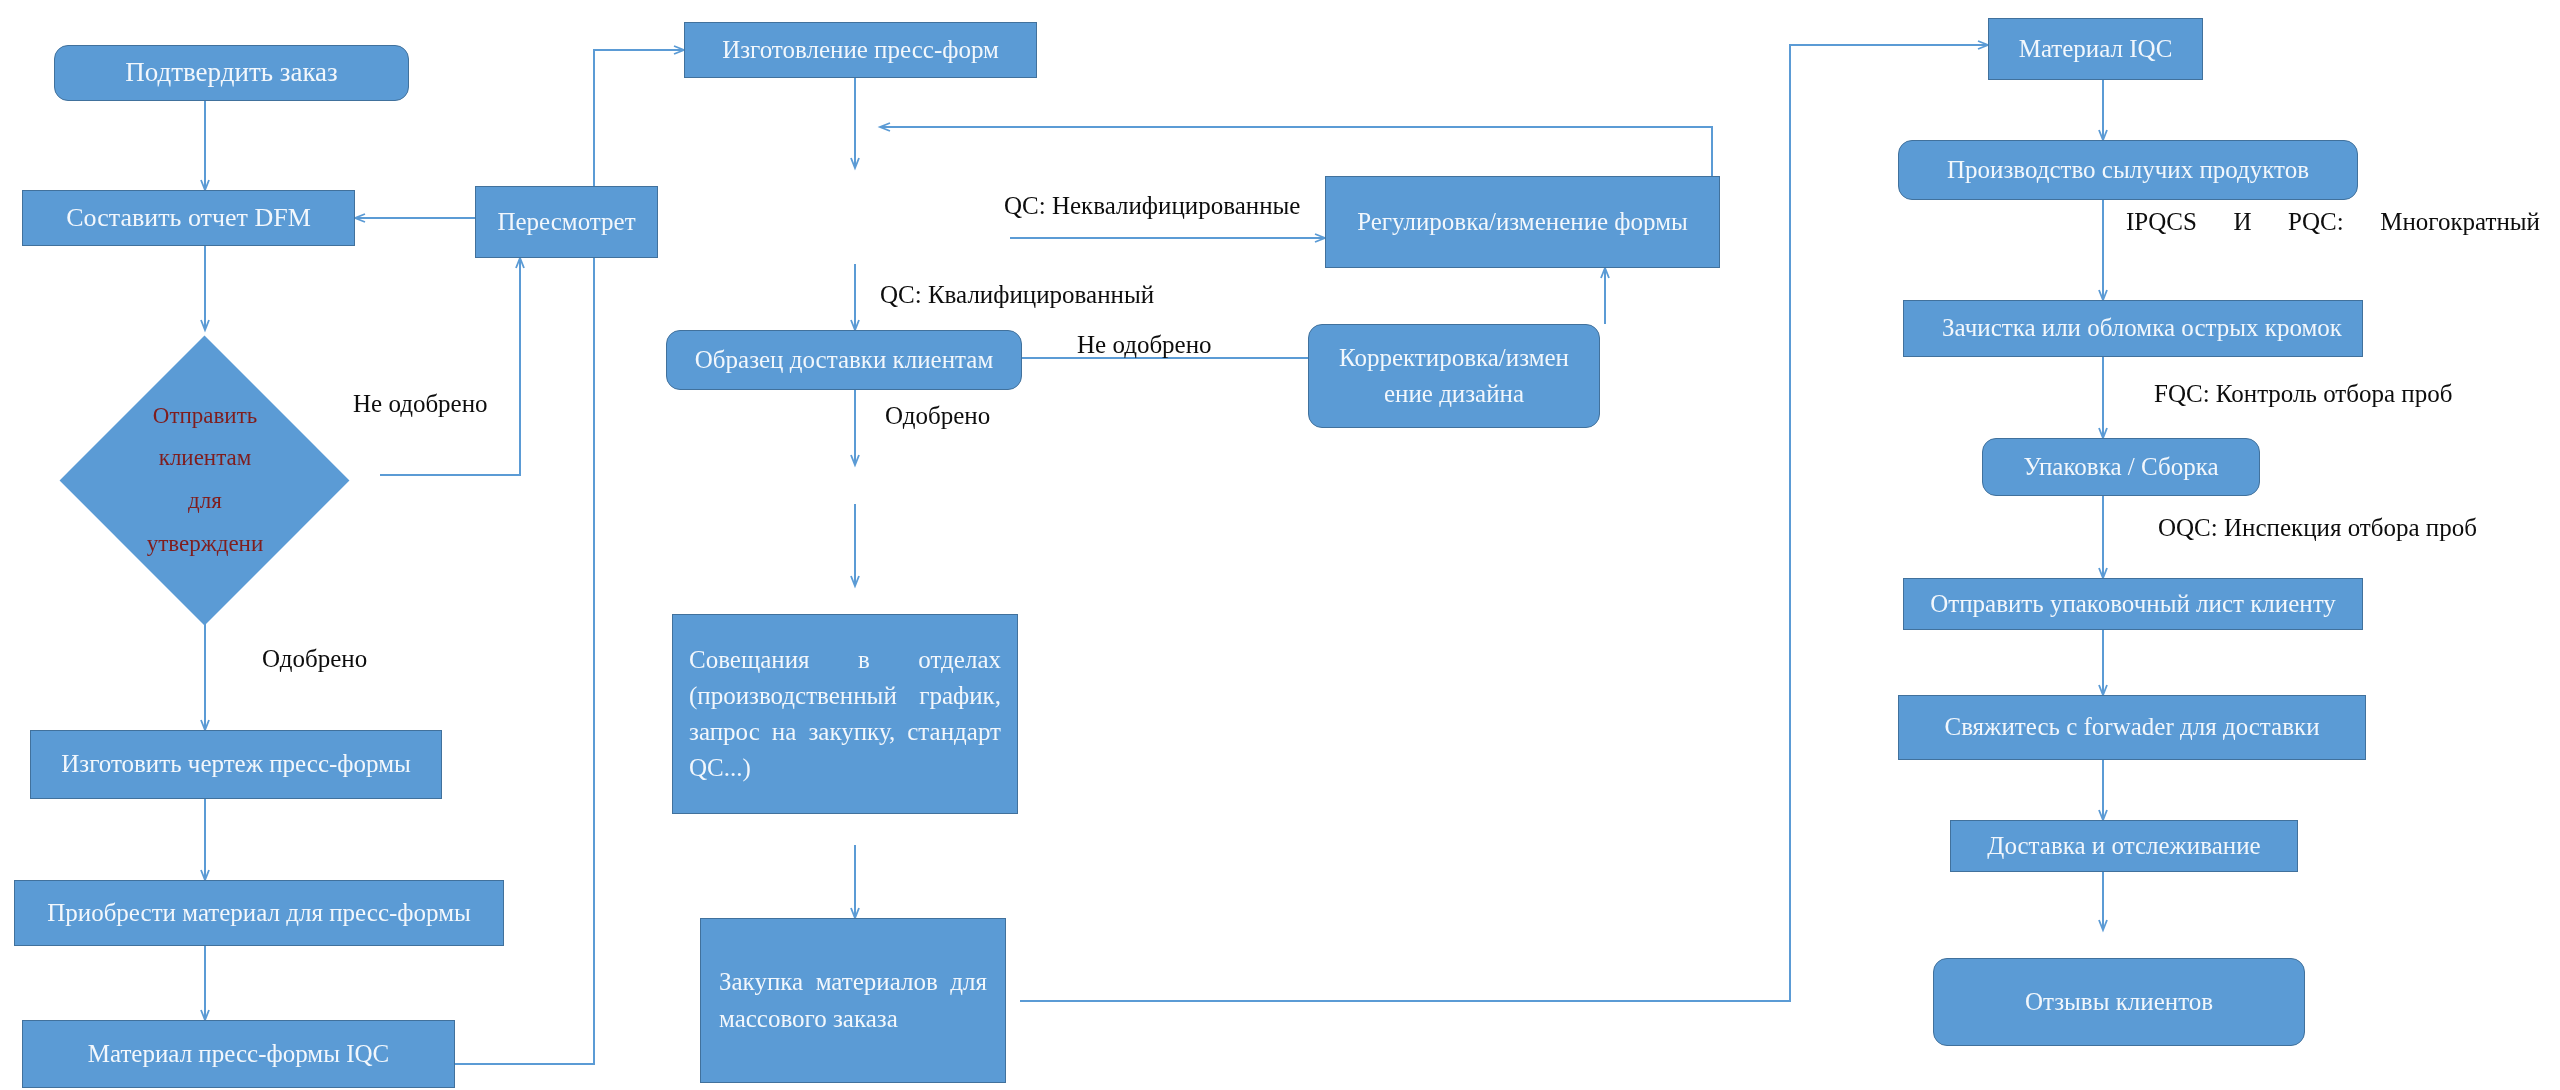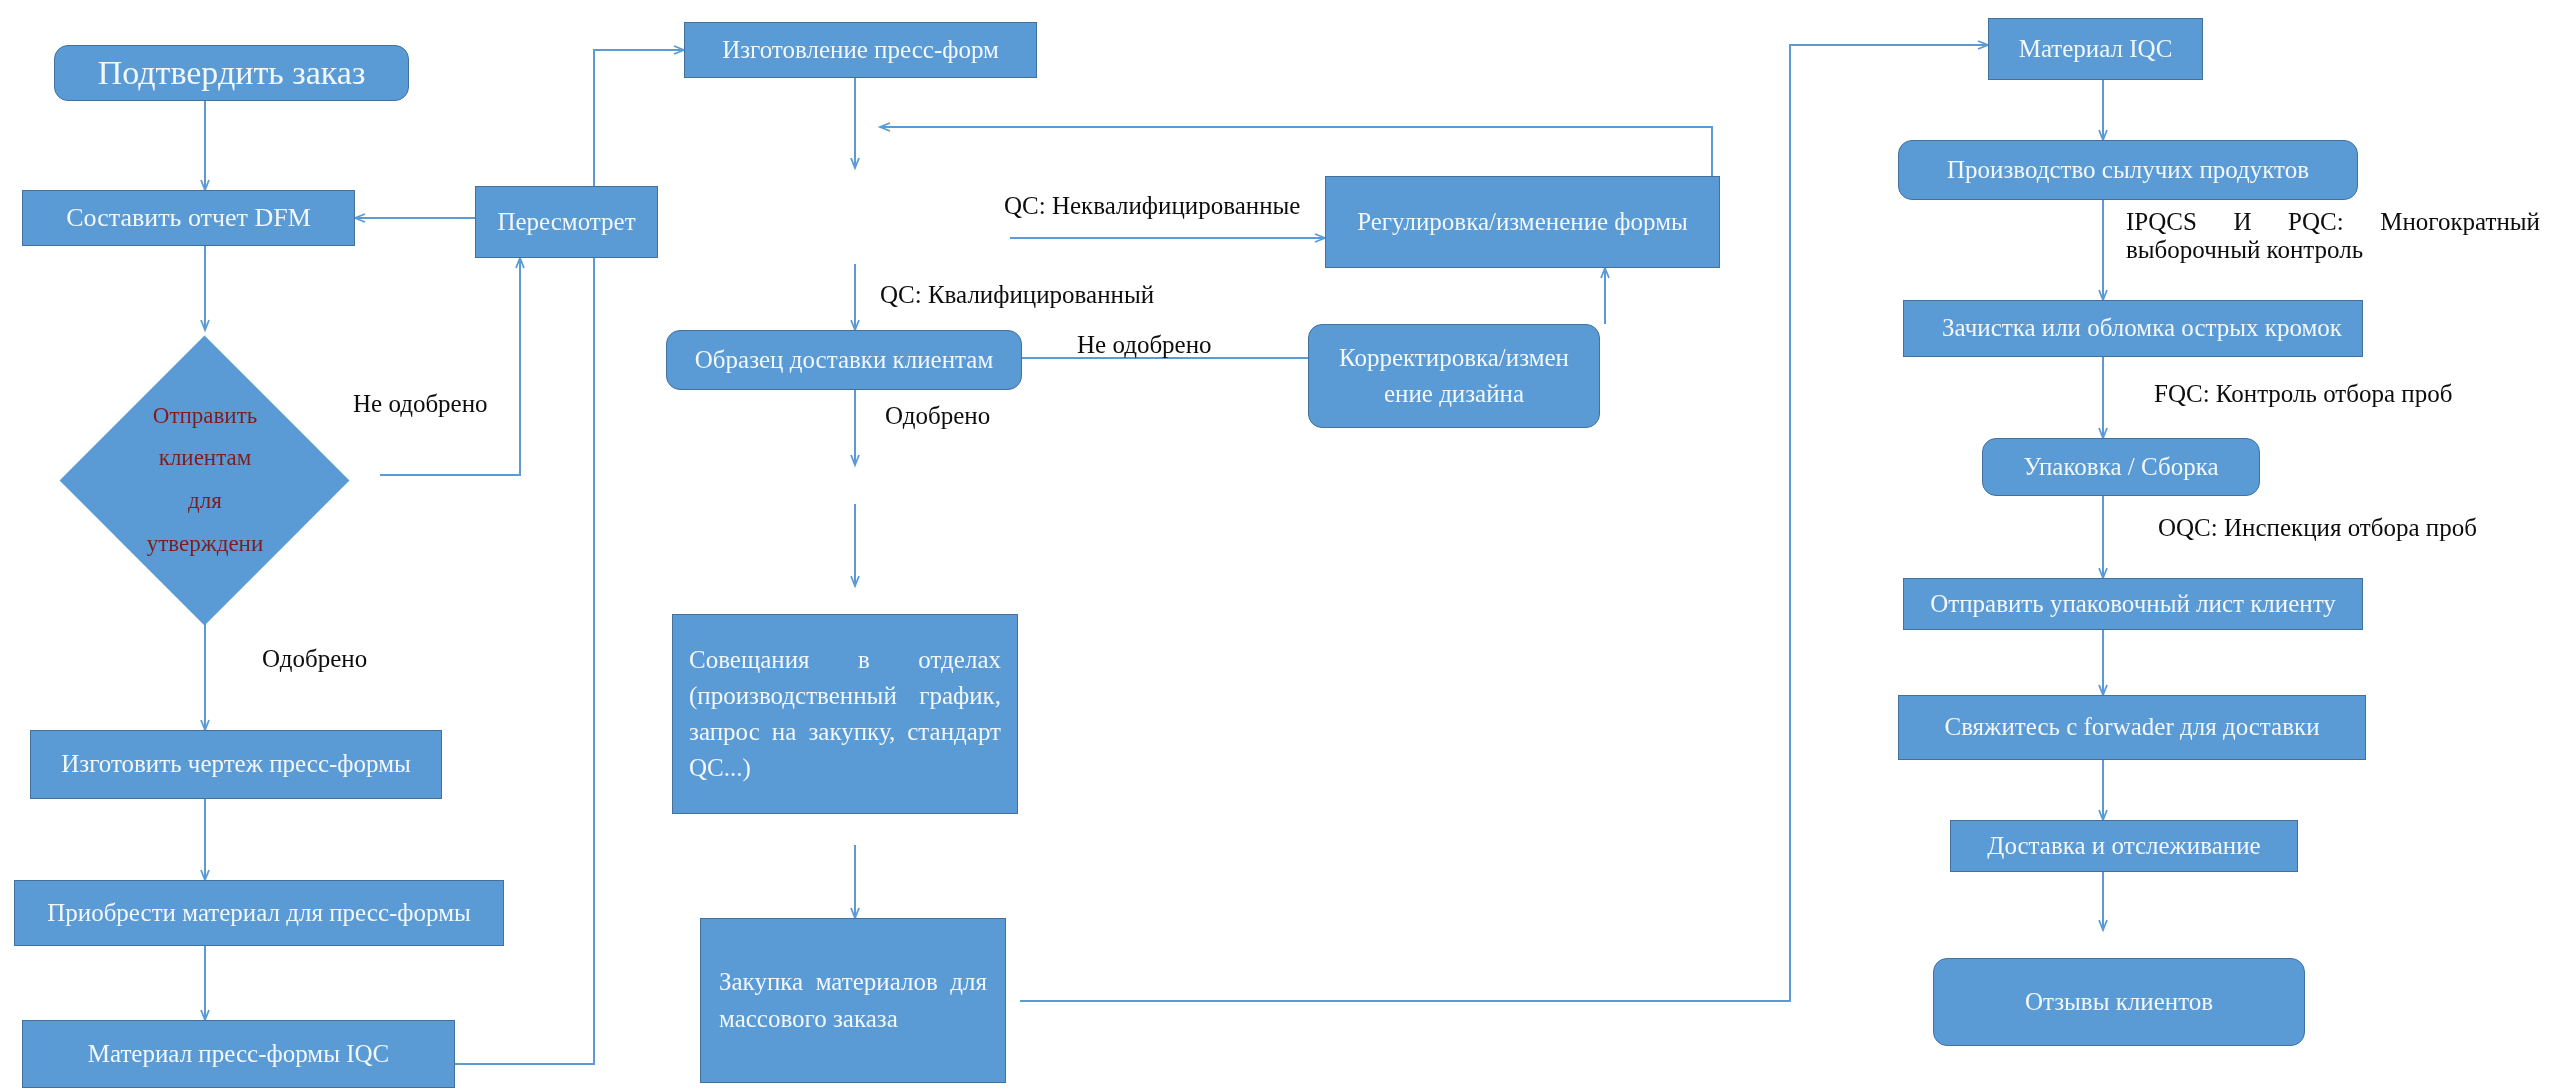--- a/index.html
+++ b/index.html
@@ -17,21 +17,21 @@
   .node .txt{display:block;width:100%;}
   .diamond{position:absolute;background:#5B9BD5;
            transform:rotate(45deg);box-sizing:border-box;}
   .diamond-label{position:absolute;color:#7f1d1d;text-align:center;
                  line-height:1.85;display:flex;align-items:center;
                  justify-content:center;}
   .edge-label{position:absolute;color:#0d0d0d;
               font-family:"Liberation Serif","DejaVu Serif",serif;
               white-space:nowrap;}
   .edge-label.wrap{white-space:normal;text-align:justify;} .f23{font-size:23px;}
-  .f25{font-size:25px;} .f26{font-size:26px;} .f27{font-size:34px;}
+  .f25{font-size:25px;} .f26{font-size:26px;} .f27{font-size:27px;}
   .justify{text-align:justify;text-align-last:justify;}
 </style>
 </head>
 <body>
 
 <div id="canvas">
 
   <svg class="connectors" viewBox="0 0 2560 1090" xmlns="http://www.w3.org/2000/svg">
     <defs>
       <marker id="ar" markerWidth="14" markerHeight="14" refX="11" refY="5" orient="auto" markerUnits="userSpaceOnUse">
@@ -166,21 +166,20 @@
   <div class="node f25" style="left:1988px;top:18px;width:215px;height:62px;">
     <span class="txt">Материал IQC</span>
   </div>
 
   <div class="node rounded f25" style="left:1898px;top:140px;width:460px;height:60px;">
     <span class="txt">Производство сылучих продуктов</span>
   </div>
 
   <div class="edge-label wrap f25" style="left:2126px;top:208px;width:414px;">
     <span class="justify" style="display:block;">IPQCS И PQC: Многократный</span>
-    <span style="display:block;">выборочный контроль</span>
   </div>
 
   <div class="node f25" style="left:1903px;top:300px;width:460px;height:57px;padding-left:28px;">
     <span class="txt">Зачистка или обломка острых кромок</span>
   </div>
 
   <div class="edge-label f25" style="left:2154px;top:380px;">FQC: Контроль отбора проб</div>
 
   <div class="node rounded f25" style="left:1982px;top:438px;width:278px;height:58px;">
     <span class="txt">Упаковка / Сборка</span>

